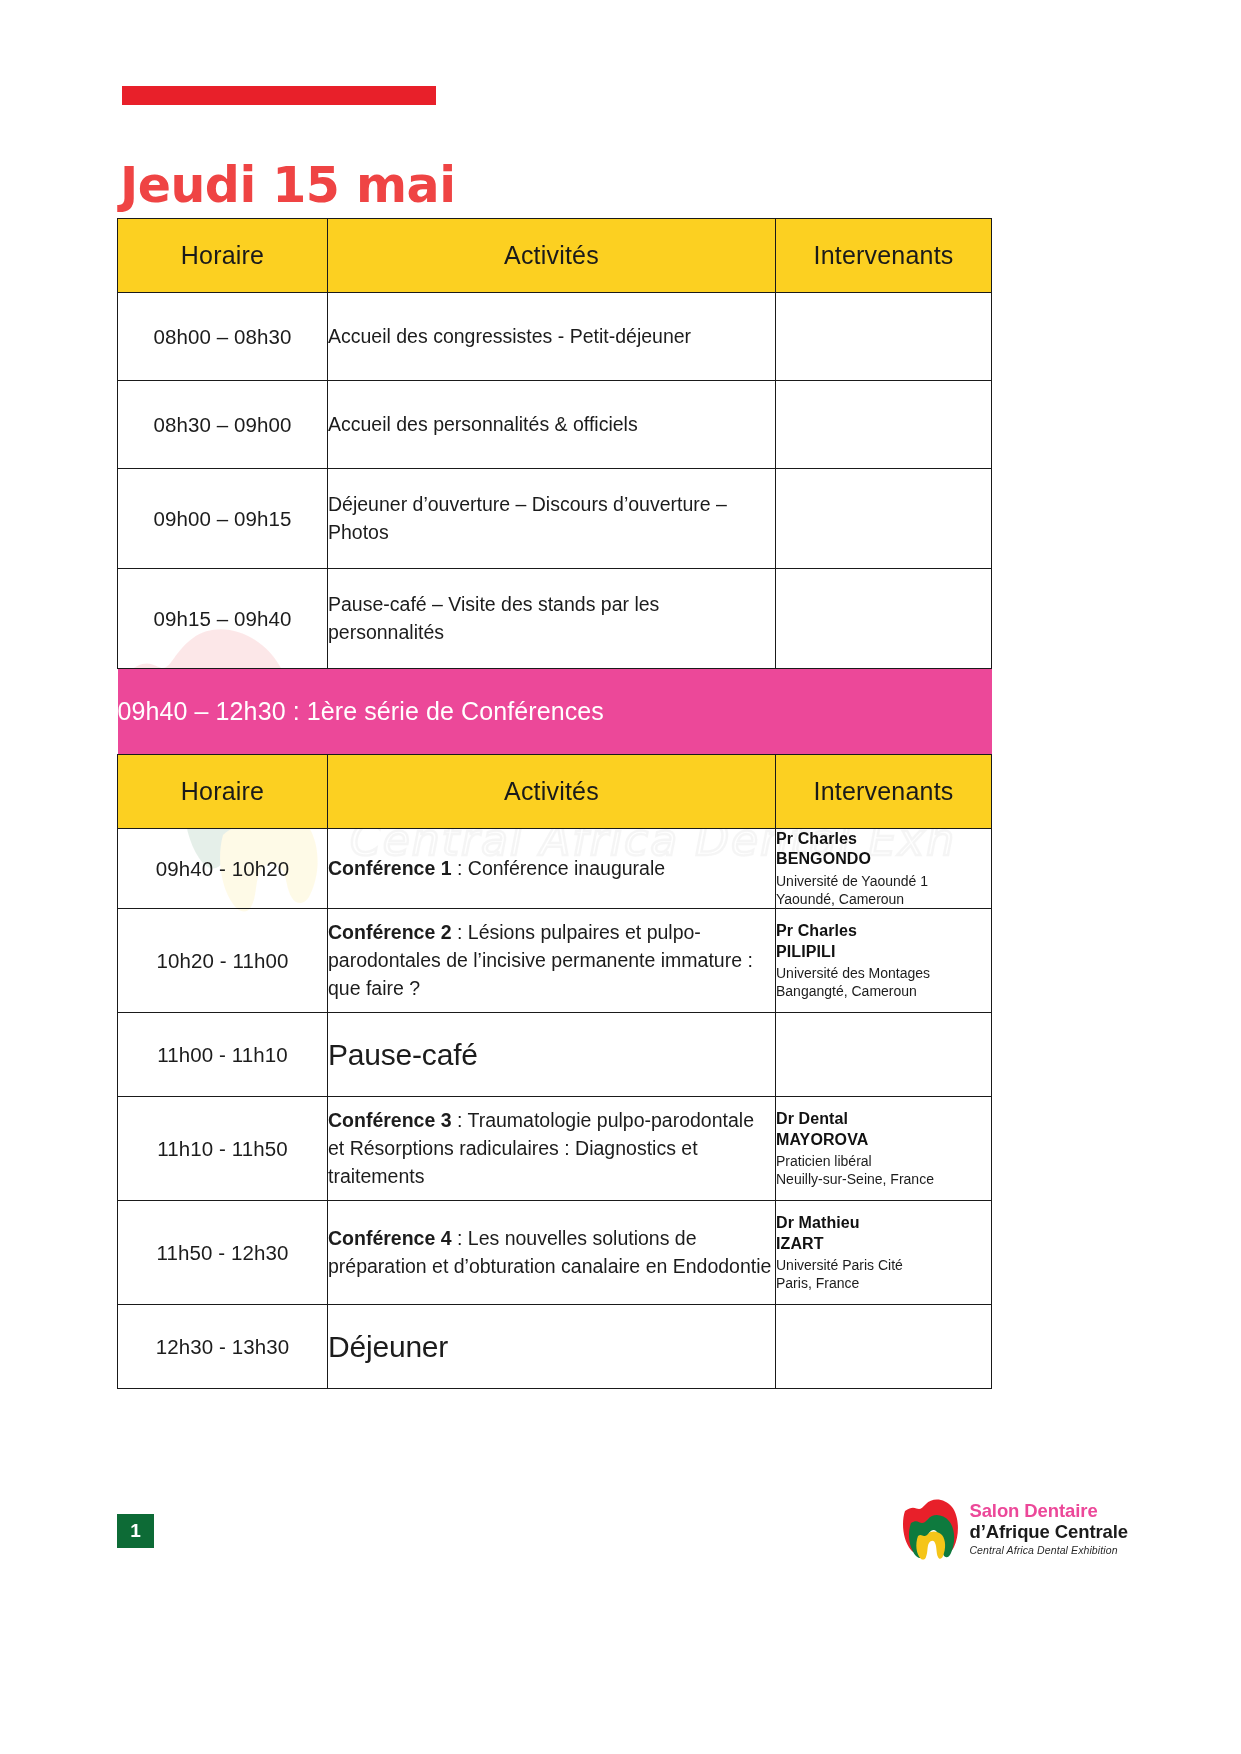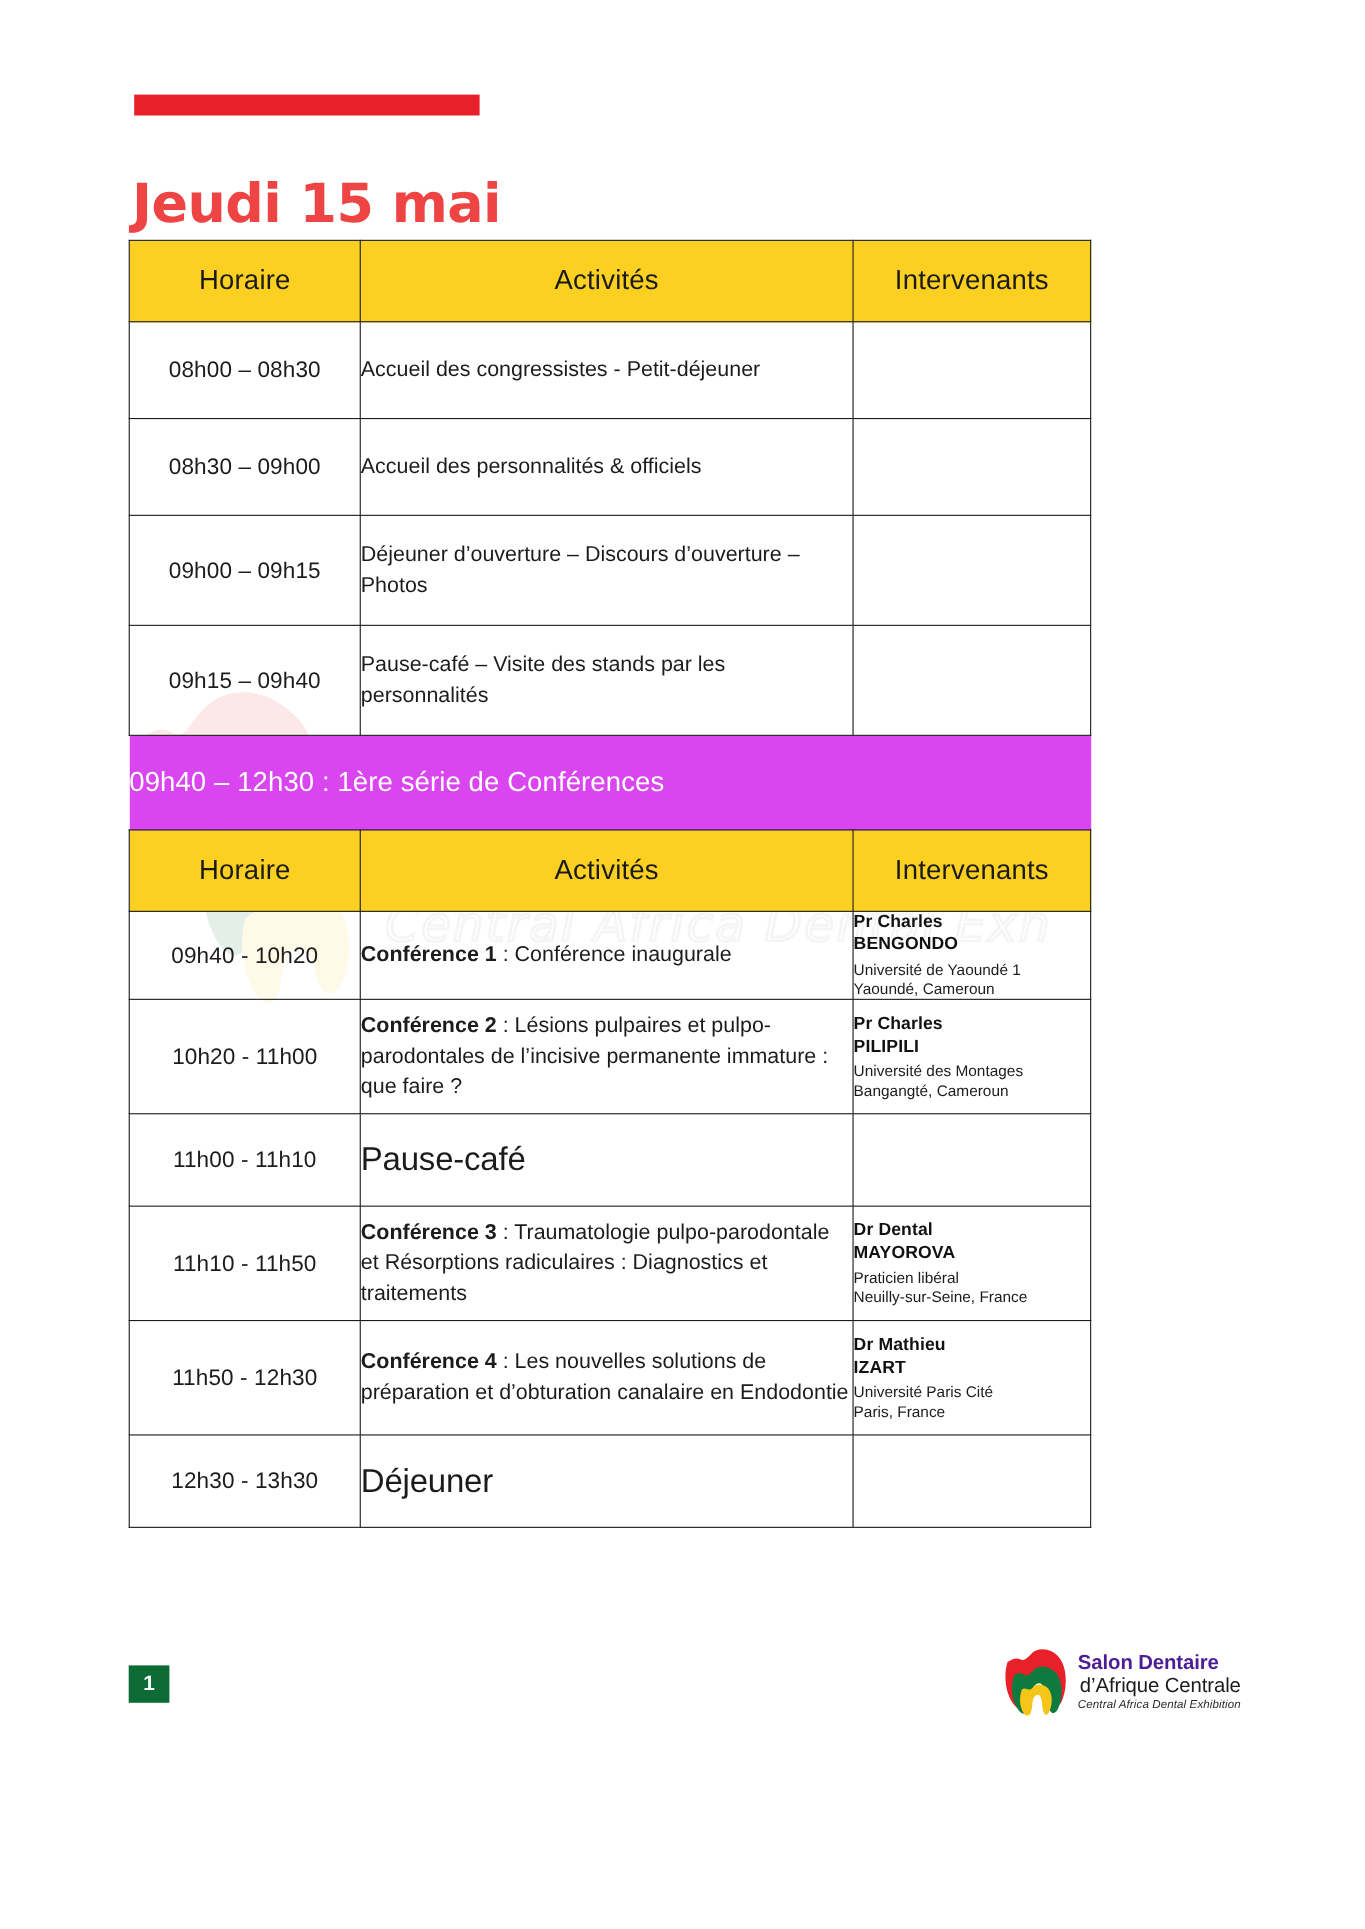--- a/index.html
+++ b/index.html
@@ -130,21 +130,21 @@
     color: #1c1c1c;
     margin-top: 2px;
   }
 
   .r1 { height: 88px; }
   .r2 { height: 88px; }
   .r3 { height: 100px; }
   .r4 { height: 100px; }
 
   .banner-row td {
-    background: #d946ef;
+    background: #ec4899;
     border: none;
     height: 86px;
   }
   .banner-cell {
     color: #ffffff;
     font-size: 25px;
     text-align: left;
     padding-left: 30px;
     letter-spacing: 0.1px;
   }
@@ -175,29 +175,28 @@
     top: 1498px;
     display: flex;
     align-items: center;
     gap: 11px;
   }
   .brand-mark { width: 58px; height: 62px; display: block; }
   .brand-text { line-height: 1.12; }
   .brand-l1 {
     font-size: 18.5px;
     font-weight: 700;
-    color: #4c1d95;
+    color: #ec4899;
     letter-spacing: -0.1px;
   }
   .brand-l2 {
     font-size: 18.5px;
-    font-weight: 400;
+    font-weight: 700;
     color: #1b1b1b;
     letter-spacing: -0.1px;
-    text-align: right;
   }
   .brand-l3 {
     font-size: 10.5px;
     font-style: italic;
     color: #2a2a2a;
     margin-top: 2px;
     letter-spacing: 0.1px;
   }
 </style>
 </head>

